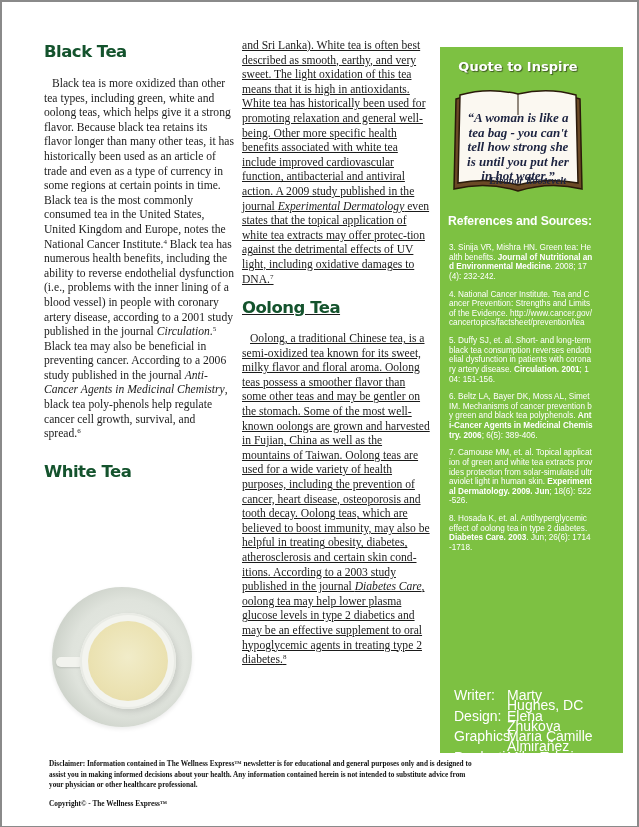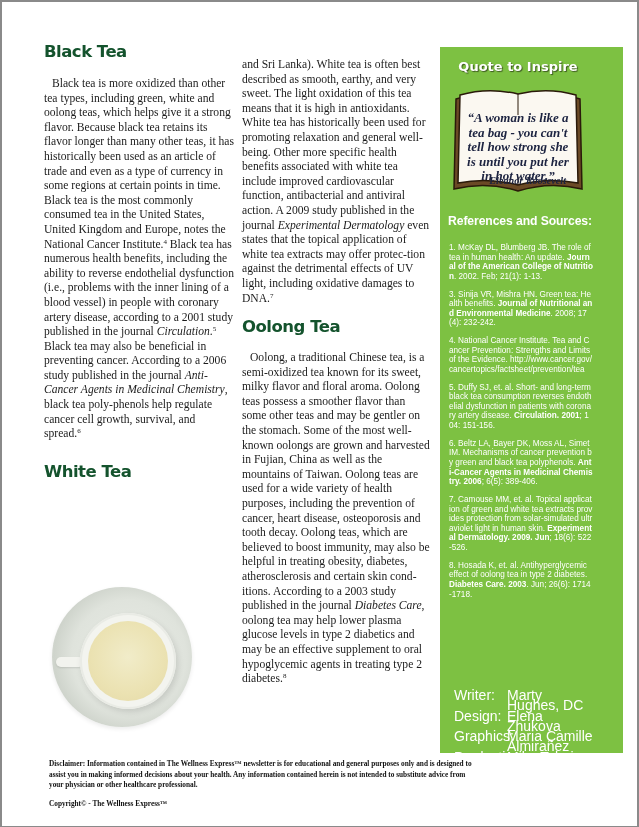--- a/index.html
+++ b/index.html
@@ -4,21 +4,21 @@
   <style>
     * { box-sizing: border-box; margin: 0; padding: 0; }
     html, body { width: 639px; height: 827px; background: #ffffff; overflow: hidden; }
     body { position: relative; }
     .page {
       position: absolute; left: 0; top: 0; width: 639px; height: 827px;
       border: 2px solid #8a8a8a; border-bottom: 1px solid #8a8a8a; background: #ffffff;
     }
     .col { position: absolute; font-family: "Liberation Serif", serif; font-size: 11.6px; line-height: 14.6px; color: #1b1b1b; }
     .col1 { left: 42px; top: 40px; width: 190px; }
-    .col2 { left: 240px; top: 56px; width: 190px; }
+    .col2 { left: 240px; top: 37px; width: 190px; text-decoration: underline; }
     .section-head {
       font-family: "DejaVu Sans", sans-serif; font-weight: bold; color: #14532d;
       font-size: 16.5px; letter-spacing: -0.5px; line-height: 20px;
     }
     .para { text-indent: 8px; text-align: left; }
     .para i { font-style: italic; }
     .para sup { font-size: 7px; vertical-align: 4px; line-height: 0; }
     .cup-wrap { position: absolute; left: 50px; top: 585px; width: 140px; height: 140px; }
     .saucer {
       position: absolute; left: 0; top: 0; width: 140px; height: 140px; border-radius: 50%;
@@ -114,21 +114,20 @@
         <line x1="66" y1="9" x2="66" y2="30" stroke="#2a1a0a" stroke-width="1"></line>
         <line x1="66" y1="92" x2="66" y2="100" stroke="#2a1a0a" stroke-width="1"></line>
       </svg>
       <div class="quote-text">“A woman is like a tea bag - you can't tell how strong she is until you put her in hot water.”</div>
       <div class="quote-author">Eleanor Roosevelt</div>
     </div>
 
     <div class="refs-title">References and Sources:</div>
 
     <div class="refs">
-      <div class="ref"><span>1. McKay DL, Blumberg JB. The role of tea in human health: An update. </span><b>Journal of the American College of Nutrition</b><span>. 2002. Feb; 21(1): 1-13.</span></div>
       <div class="ref"><span>3. Sinija VR, Mishra HN. Green tea: Health benefits. </span><b>Journal of Nutritional and Environmental Medicine</b><span>. 2008; 17(4): 232-242.</span></div>
       <div class="ref"><span>4. National Cancer Institute. Tea and Cancer Prevention: Strengths and Limits of the Evidence. http://www.cancer.gov/cancertopics/factsheet/prevention/tea</span><b></b><span></span></div>
       <div class="ref"><span>5. Duffy SJ, et. al. Short- and long-term black tea consumption reverses endothelial dysfunction in patients with coronary artery disease. </span><b>Circulation. 2001</b><span>; 104: 151-156.</span></div>
       <div class="ref"><span>6. Beltz LA, Bayer DK, Moss AL, Simet IM. Mechanisms of cancer prevention by green and black tea polyphenols. </span><b>Anti-Cancer Agents in Medicinal Chemistry. 2006</b><span>; 6(5): 389-406.</span></div>
       <div class="ref"><span>7. Camouse MM, et. al. Topical application of green and white tea extracts provides protection from solar-simulated ultraviolet light in human skin. </span><b>Experimental Dermatology. 2009. Jun</b><span>; 18(6): 522-526.</span></div>
       <div class="ref"><span>8. Hosada K, et. al. Antihyperglycemic effect of oolong tea in type 2 diabetes. </span><b>Diabetes Care. 2003</b><span>. Jun; 26(6): 1714-1718.</span></div>
     </div>
 
     <div class="credits">
       <div class="credit-row">

